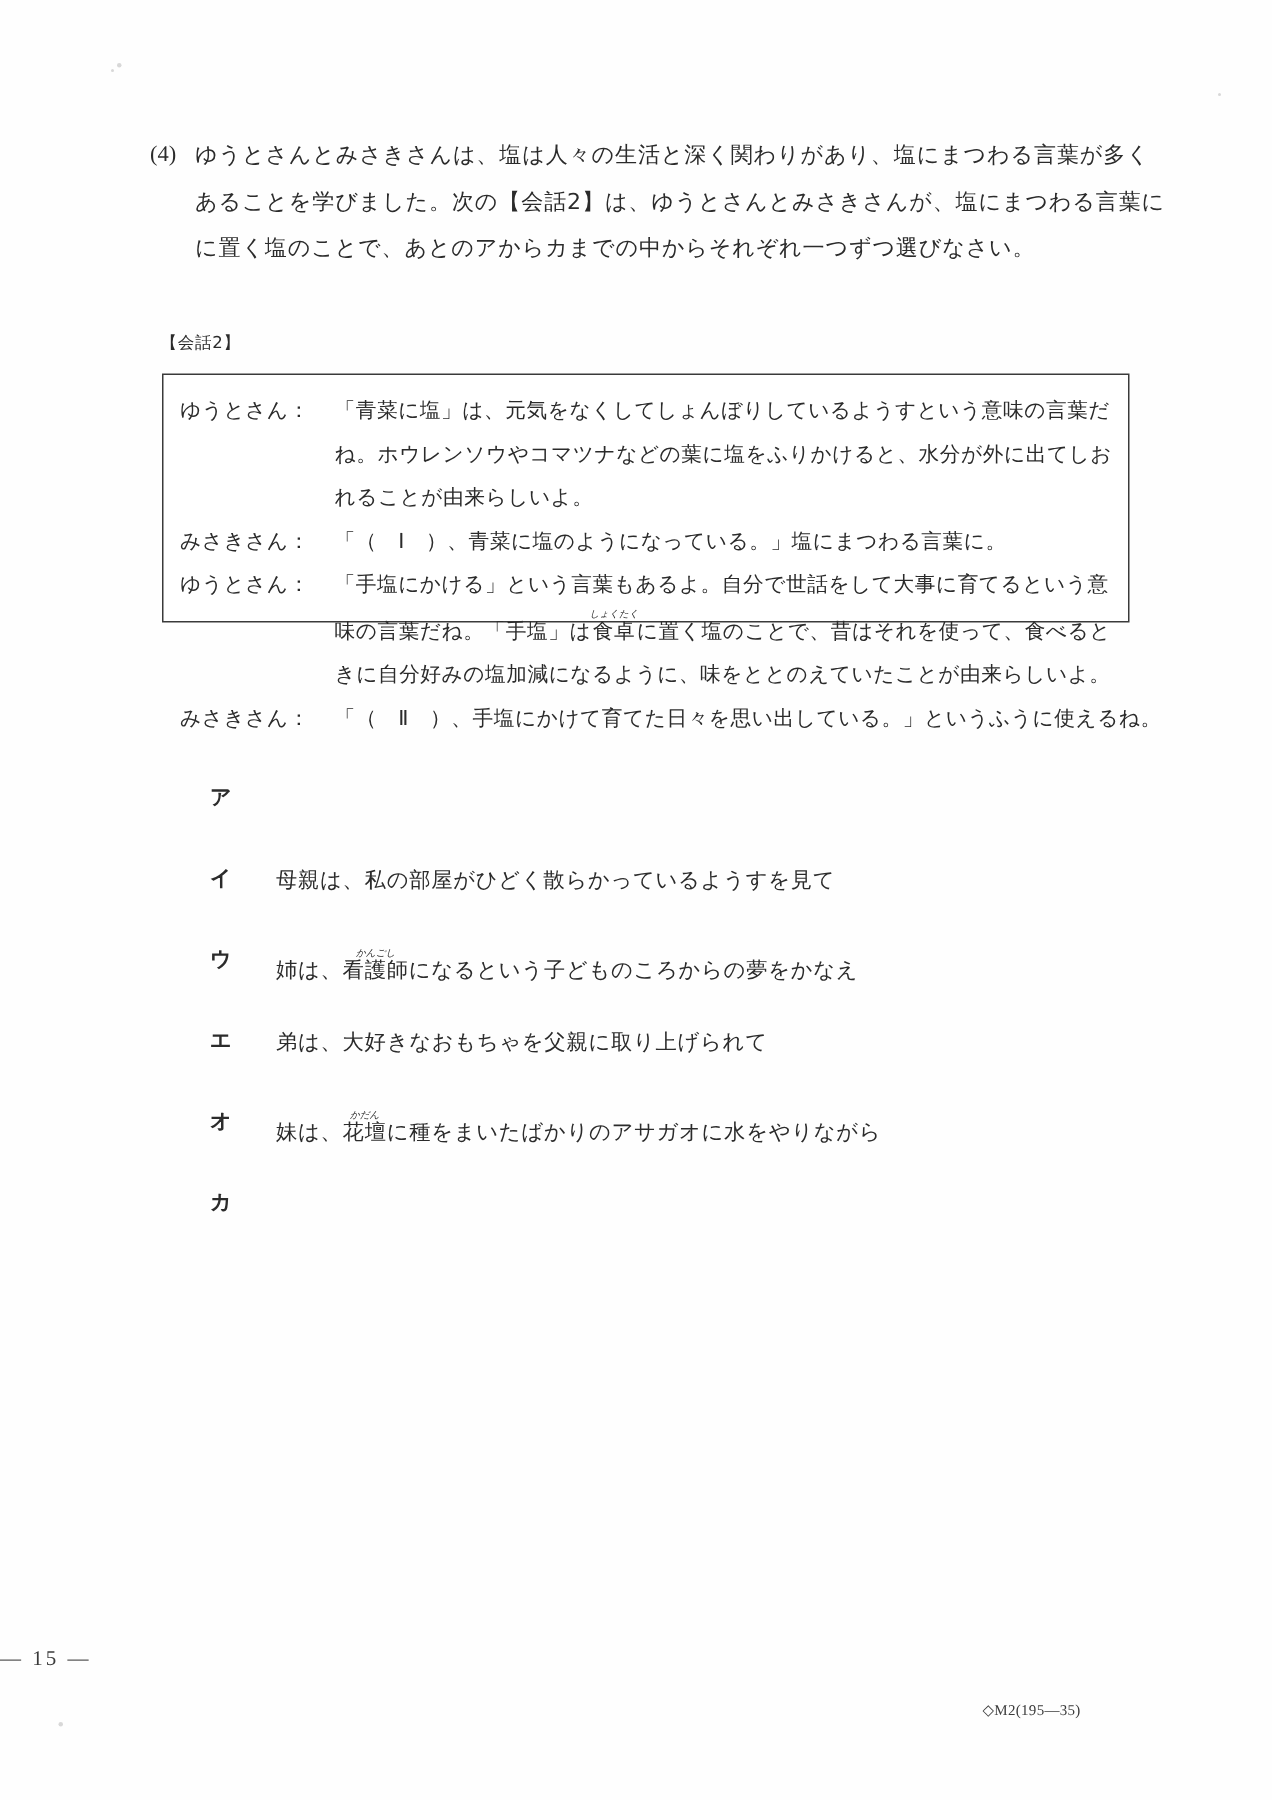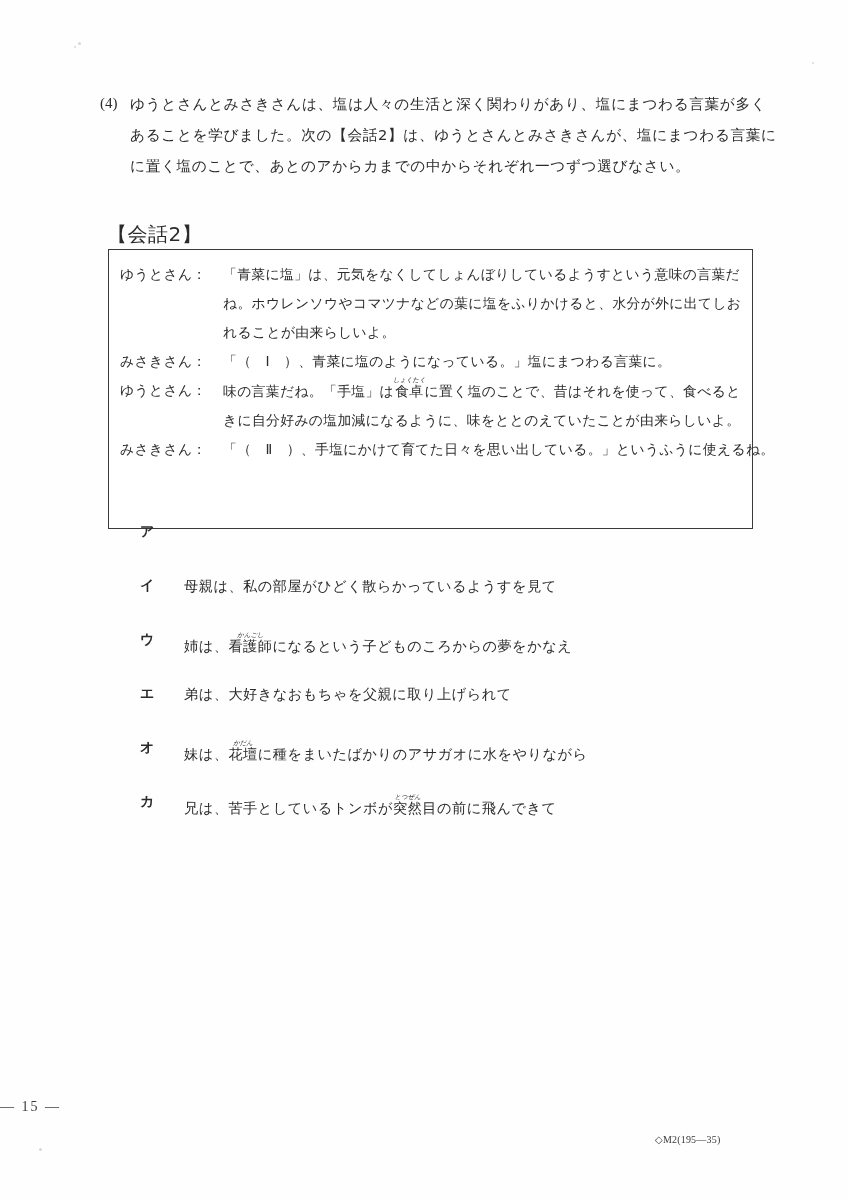--- a/index.html
+++ b/index.html
@@ -57,30 +57,30 @@
   }
   .q-text {
     flex: 1 1 auto;
   }
 
   
   .conv-label {
     position: absolute;
     left: 107px;
     top: 221px;
-    font-size: 20px;
+    font-size: 11px;
     letter-spacing: 0.5px;
     white-space: nowrap;
   }
   .conv-box {
     position: absolute;
     left: 108px;
     top: 249px;
     width: 645px;
-    height: 280px;
+    height: 166px;
     border: 1.6px solid #3a3a3a;
     box-sizing: border-box;
     background: #ffffff;
   }
   .conv-inner {
     padding: 10px 10px 0 11px;
   }
   .turn {
     display: flex;
     font-size: 13.8px;
@@ -202,20 +202,21 @@
       <div class="turn">
         <span class="speaker">みさきさん：</span>
         <span class="turn-body">
           <span class="cont">「（　Ⅰ　）、青菜に塩のようになっている。」塩にまつわる言葉に。</span>
         </span>
       </div>
 
       <div class="turn">
         <span class="speaker">ゆうとさん：</span>
         <span class="turn-body">
+          <span class="cont">「手塩にかける」という言葉もあるよ。自分で世話をして大事に育てるという意</span>
           <span class="cont">味の言葉だね。「手塩」は<ruby>食卓<rt>しょくたく</rt></ruby>に置く塩のことで、昔はそれを使って、食べると</span>
           <span class="cont">きに自分好みの塩加減になるように、味をととのえていたことが由来らしいよ。</span>
         </span>
       </div>
 
       <div class="turn">
         <span class="speaker">みさきさん：</span>
         <span class="turn-body">
           <span class="cont">「（　Ⅱ　）、手塩にかけて育てた日々を思い出している。」というふうに使えるね。</span>
         </span>
@@ -239,20 +240,19 @@
     <div class="choice">
       <span class="choice-key">エ</span>
       <span class="choice-text">弟は、大好きなおもちゃを父親に取り上げられて</span>
     </div>
     <div class="choice">
       <span class="choice-key">オ</span>
       <span class="choice-text">妹は、<ruby>花壇<rt>かだん</rt></ruby>に種をまいたばかりのアサガオに水をやりながら</span>
     </div>
     <div class="choice">
       <span class="choice-key">カ</span>
-      <span class="choice-text">兄は、苦手としているトンボが<ruby>突然<rt>とつぜん</rt></ruby>目の前に飛んできて</span>
     </div>
   </div>
 
   <div class="footer-page">― 15 ―</div>
   <div class="footer-code">◇M2(195―35)</div>
 
 </div>
 
 </body></html>

